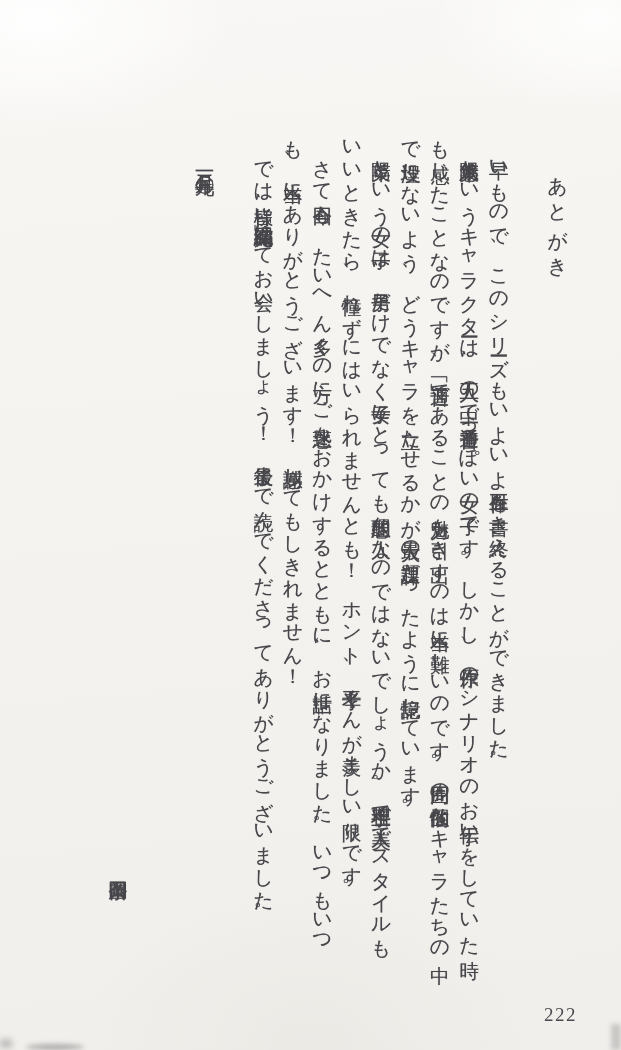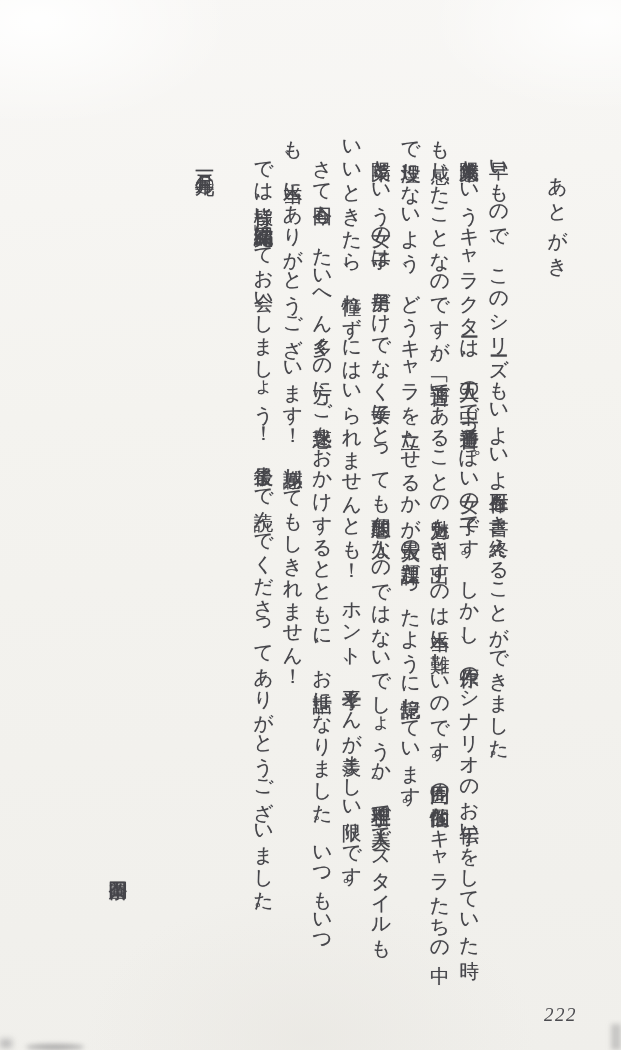--- a/index.html
+++ b/index.html
@@ -58,21 +58,20 @@
     font-size: 19.6px;
     line-height: 1.2;
     color: #45454a;
     text-shadow: 0 0 0.7px rgba(69,69,74,0.55);
   }
 
   .folio {
     position: absolute;
     left: 544px;
     top: 1004px;
-    font-style: italic;
     font-size: 19px;
     letter-spacing: 1.5px;
     color: #4b4b4f;
   }
 
   
   .smudge-bottom-left {
     position: absolute; left: 26px; bottom: 0; width: 58px; height: 6px;
     background: rgba(70,70,75,0.40); filter: blur(2.5px); border-radius: 50%;
   }

